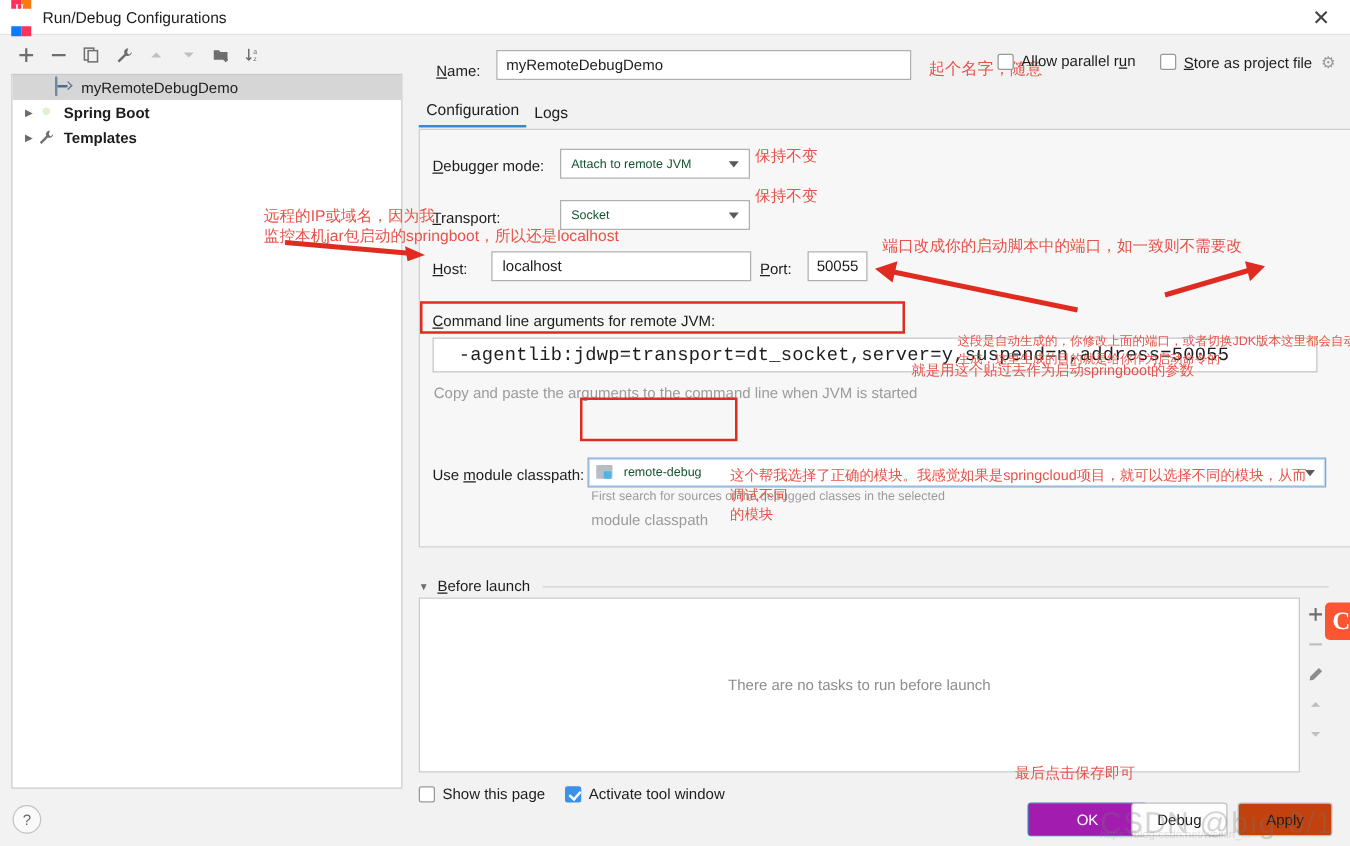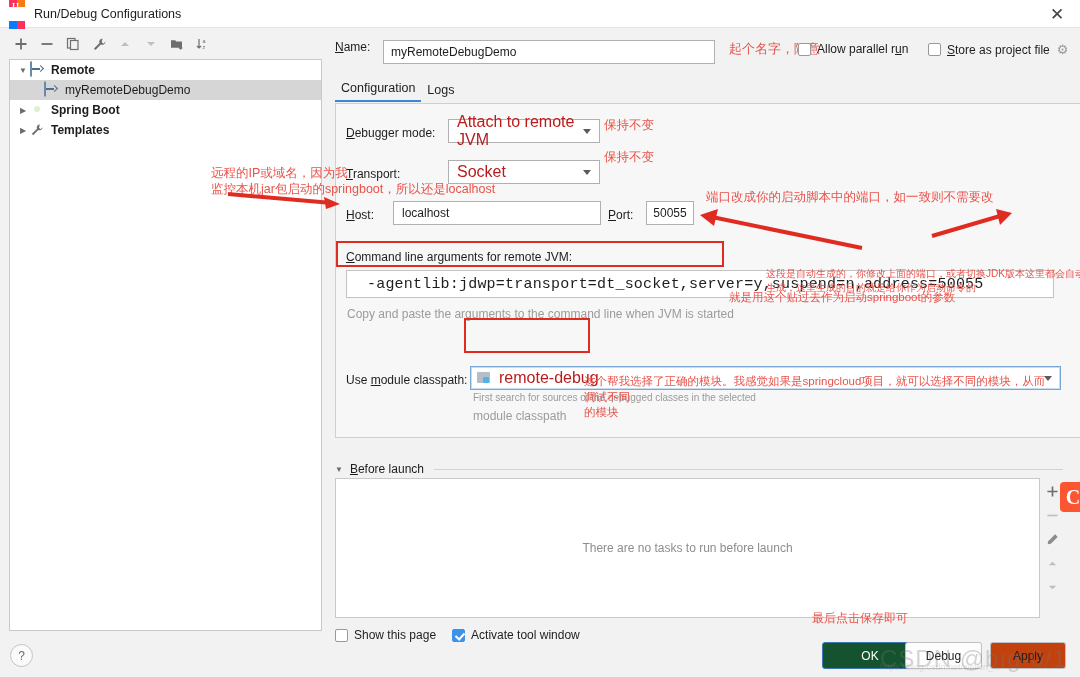--- a/index.html
+++ b/index.html
@@ -60,21 +60,21 @@
   .ic-spring:after{content:"";position:absolute;left:4px;top:4px;width:6px;height:6px;border-radius:50%;background:#dff0d0;}
   .tree-label{ font-size:12px; }
   .tree-label.bold{ font-weight:bold; }
   .indent1{ padding-left:34px; }
 
   
   #right-pane{ position:absolute; left:330px; top:30px; width:750px; height:600px; }
   .lbl{ color:#1d1d1d; font-size:12px; }
   .u{ text-decoration:underline; }
 
-  #name-row{ position:absolute; left:5px; top:10px; display:flex; align-items:flex-start; }
+  #name-row{ position:absolute; left:19px; top:10px; display:flex; align-items:flex-end; }
   #name-label{ width:48px; }
   #name-input{
     width:332px;height:24px;border:1px solid #b0b0b0;background:#fff;
     padding:0 7px; font-size:12px; line-height:22px; color:#1d1d1d;
   }
   #name-note{ color:#e8524a; font-size:13px; margin-left:14px; white-space:nowrap; }
 
   #parallel-cb{ position:absolute; left:468px; top:12px; display:flex;align-items:center; }
   #store-cb{ position:absolute; left:598px; top:12px; display:flex;align-items:center; }
   .cb{ width:13px;height:13px;border:1px solid #999;background:#fff;border-radius:2px;margin-right:6px;flex:none;position:relative;}
@@ -90,22 +90,22 @@
   
   #config-card{
     position:absolute; left:5px; top:73px; width:844px; height:335px;
     background:#f7f7f7; border:1px solid #cfcfcf;
   }
 
   .cfg-lbl{ position:absolute; font-size:12px; color:#1d1d1d; }
 
   .combo{
     position:absolute; background:#fff; border:1px solid #b0b0b0;
-    height:24px; display:flex; align-items:center; padding-left:8px; font-size:16px;
-    color:#b91c1c; cursor:pointer;
+    height:24px; display:flex; align-items:center; padding-left:8px; font-size:10px;
+    color:#14532d; cursor:pointer;
   }
   .combo .arrow{ position:absolute; right:8px; top:9px; width:0;height:0;
     border-left:4.5px solid transparent;border-right:4.5px solid transparent;border-top:5px solid #5a5a5a;}
 
   .tfield{
     position:absolute; background:#fff; border:1px solid #b0b0b0;
     height:24px; display:flex; align-items:center; padding-left:8px; font-size:12px; color:#1d1d1d;
   }
 
   #jdk-sel{ position:absolute; right:8px; top:150px; color:#3a7fc1; font-size:11.5px; cursor:pointer;}
@@ -136,21 +136,21 @@
 
   #bottom-checks{ position:absolute; left:5px; top:598px; display:flex; align-items:center; }
   #bottom-checks .sp{ width:16px; }
 
   
   #btn-row{ position:absolute; left:0; top:637px; width:1080px; height:40px; }
   .btn{
     position:absolute; height:27px; border-radius:3px; font-size:12px;
     display:flex;align-items:center;justify-content:center;cursor:pointer;
   }
-  #ok-btn{ left:822px; top:5px; width:96px; background:#14532d; color:#fff; border:1px solid #3e78b4; }
+  #ok-btn{ left:822px; top:5px; width:96px; background:#a21caf; color:#fff; border:1px solid #3e78b4; }
   #cancel-btn{ left:905px; top:5px; width:77px; background:#fdfdfd; color:#1d1d1d; border:1px solid #c0c0c0;}
   #apply-btn{ left:990px; top:5px; width:76px; background:#c2410c; color:#1d1d1d; border:1px solid #c0c0c0;}
   #help-btn{
     position:absolute; left:10px; top:644px; width:23px;height:23px;border-radius:50%;
     border:1px solid #c3c3c3; background:#fafafa; color:#6a6a6a; font-size:12px;
     display:flex;align-items:center;justify-content:center; cursor:pointer;
   }
 
   
   .anno{ position:absolute; color:#e8524a; font-size:12.5px; white-space:pre-line; line-height:1.35; }
@@ -232,25 +232,20 @@
   <div class="tb">
     <svg width="14" height="14" viewBox="0 0 14 14">
       <path d="M3 2v9M1 9l2 2 2-2" stroke="#6e6e6e" stroke-width="1.2" fill="none"></path>
       <text x="6.5" y="6" font-size="5.5" fill="#6e6e6e" font-family="sans-serif">a</text>
       <text x="6.5" y="12" font-size="5.5" fill="#6e6e6e" font-family="sans-serif">z</text>
     </svg>
   </div>
 </div>
 
 <div id="tree-panel">
-  <div class="tree-row">
-    <span class="tri open"></span>
-    <span class="t-icon"><span class="ic-remote"></span></span>
-    <span class="tree-label bold">Remote</span>
-  </div>
   <div class="tree-row sel indent1">
     <span class="t-icon"><span class="ic-remote"></span></span>
     <span class="tree-label">myRemoteDebugDemo</span>
   </div>
   <div class="tree-row">
     <span class="tri closed"></span>
     <span class="t-icon"><span class="ic-spring"></span></span>
     <span class="tree-label bold">Spring Boot</span>
   </div>
   <div class="tree-row">

